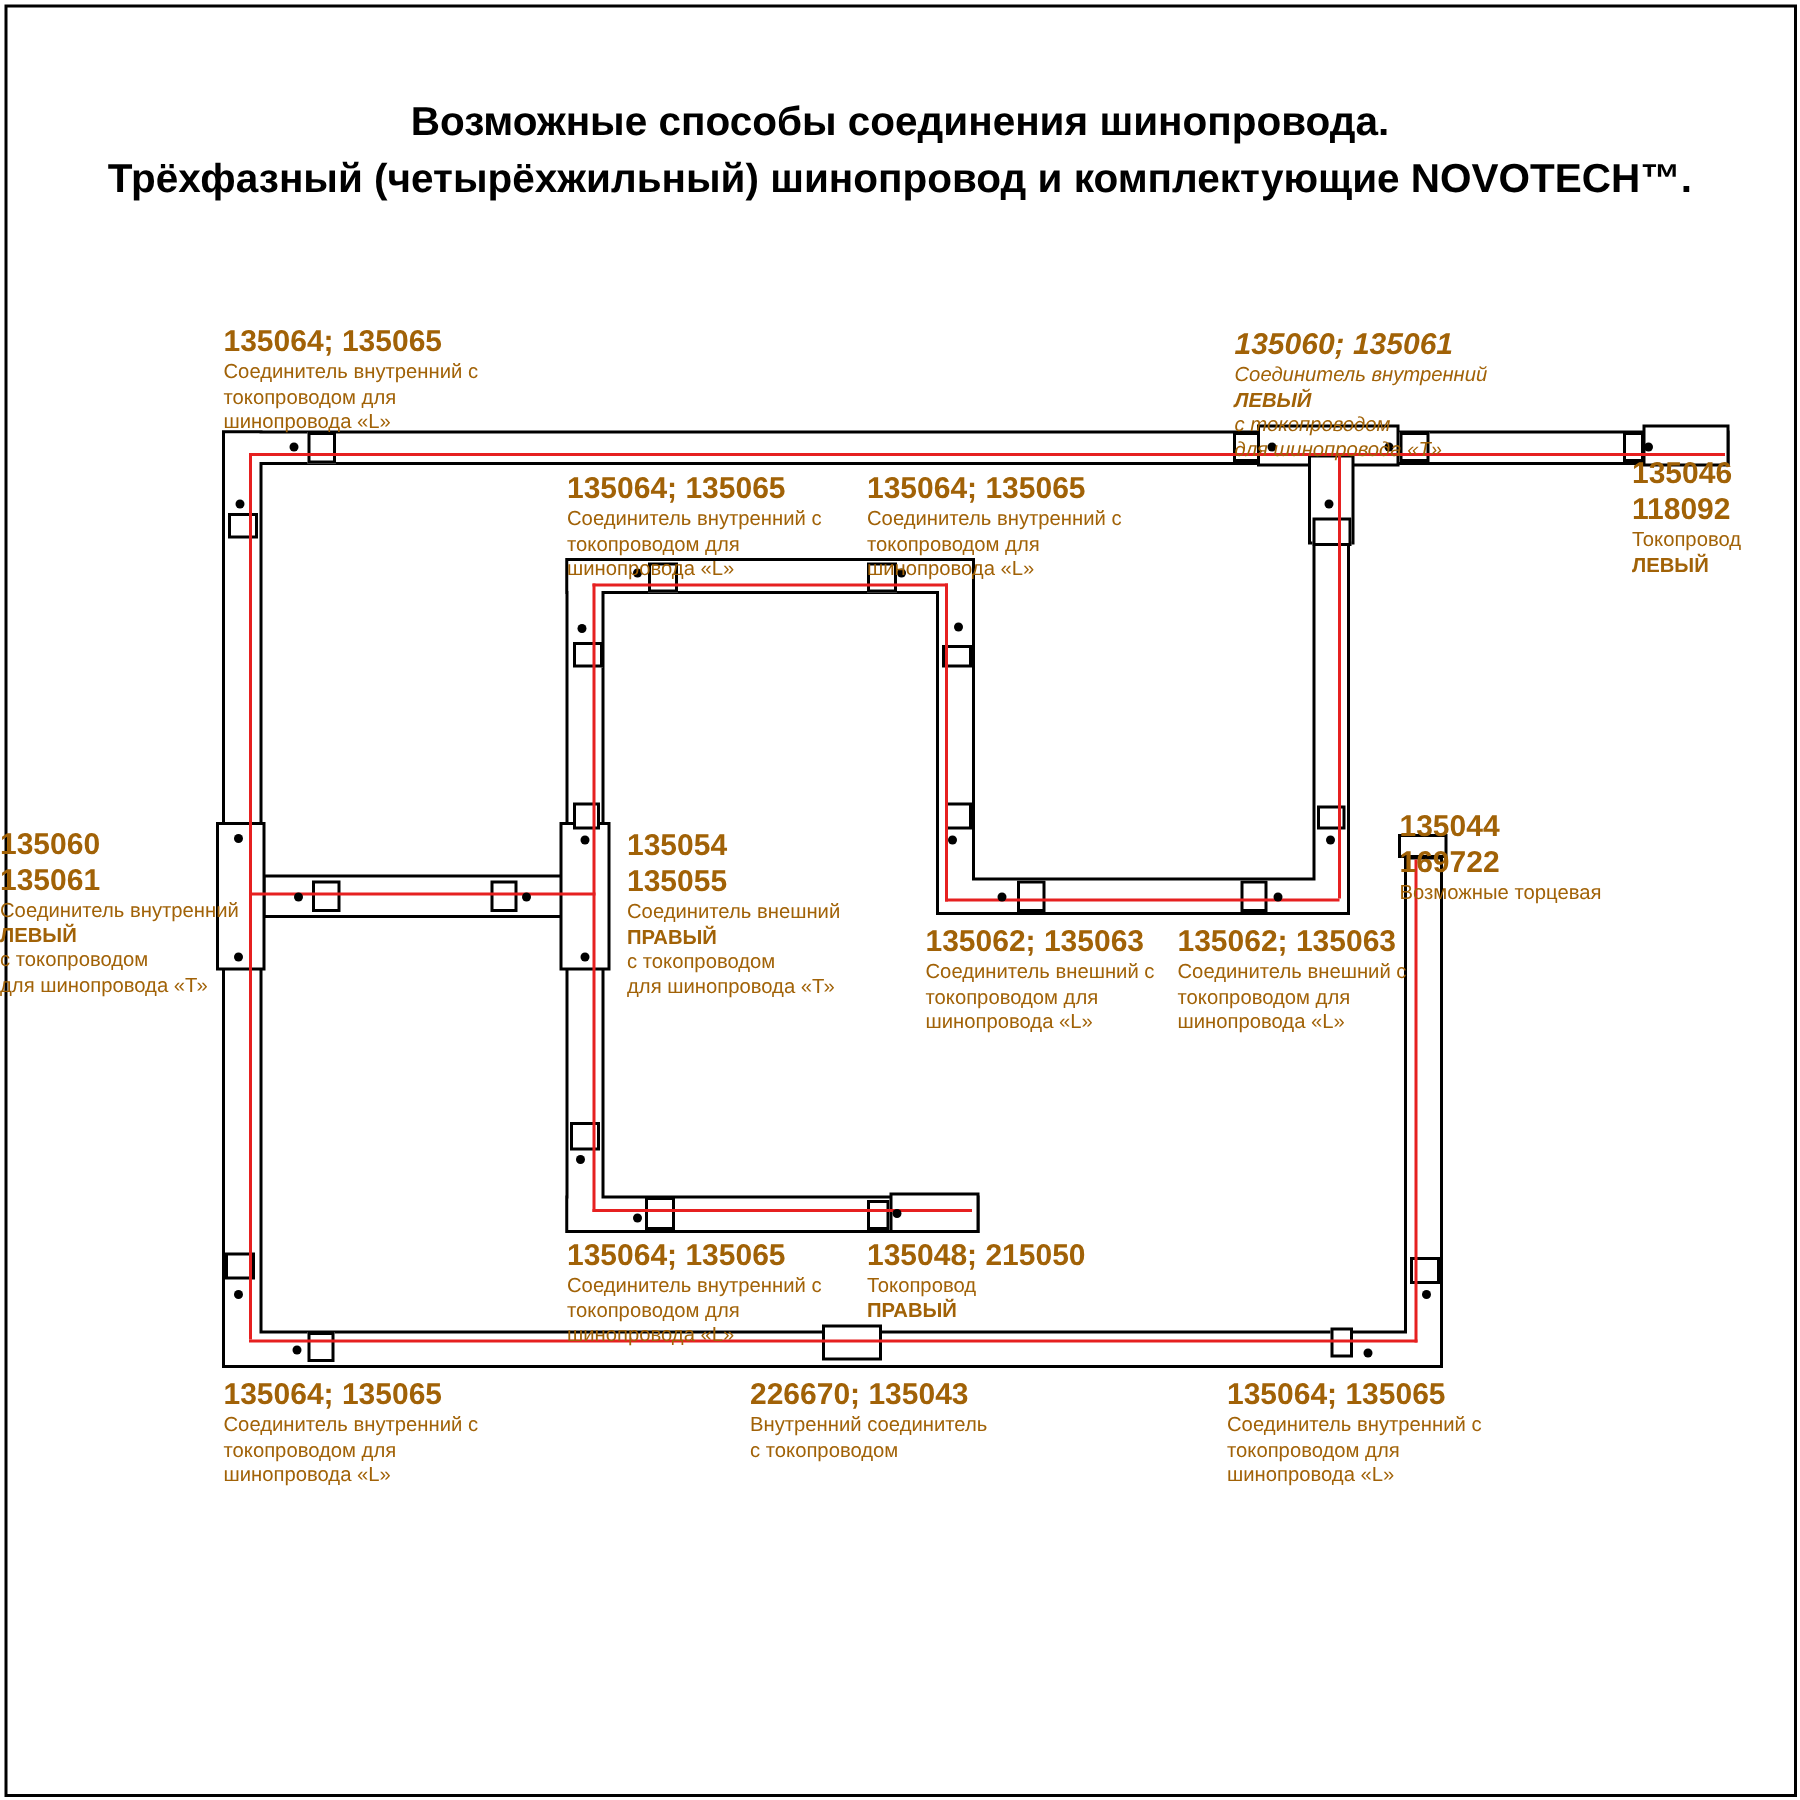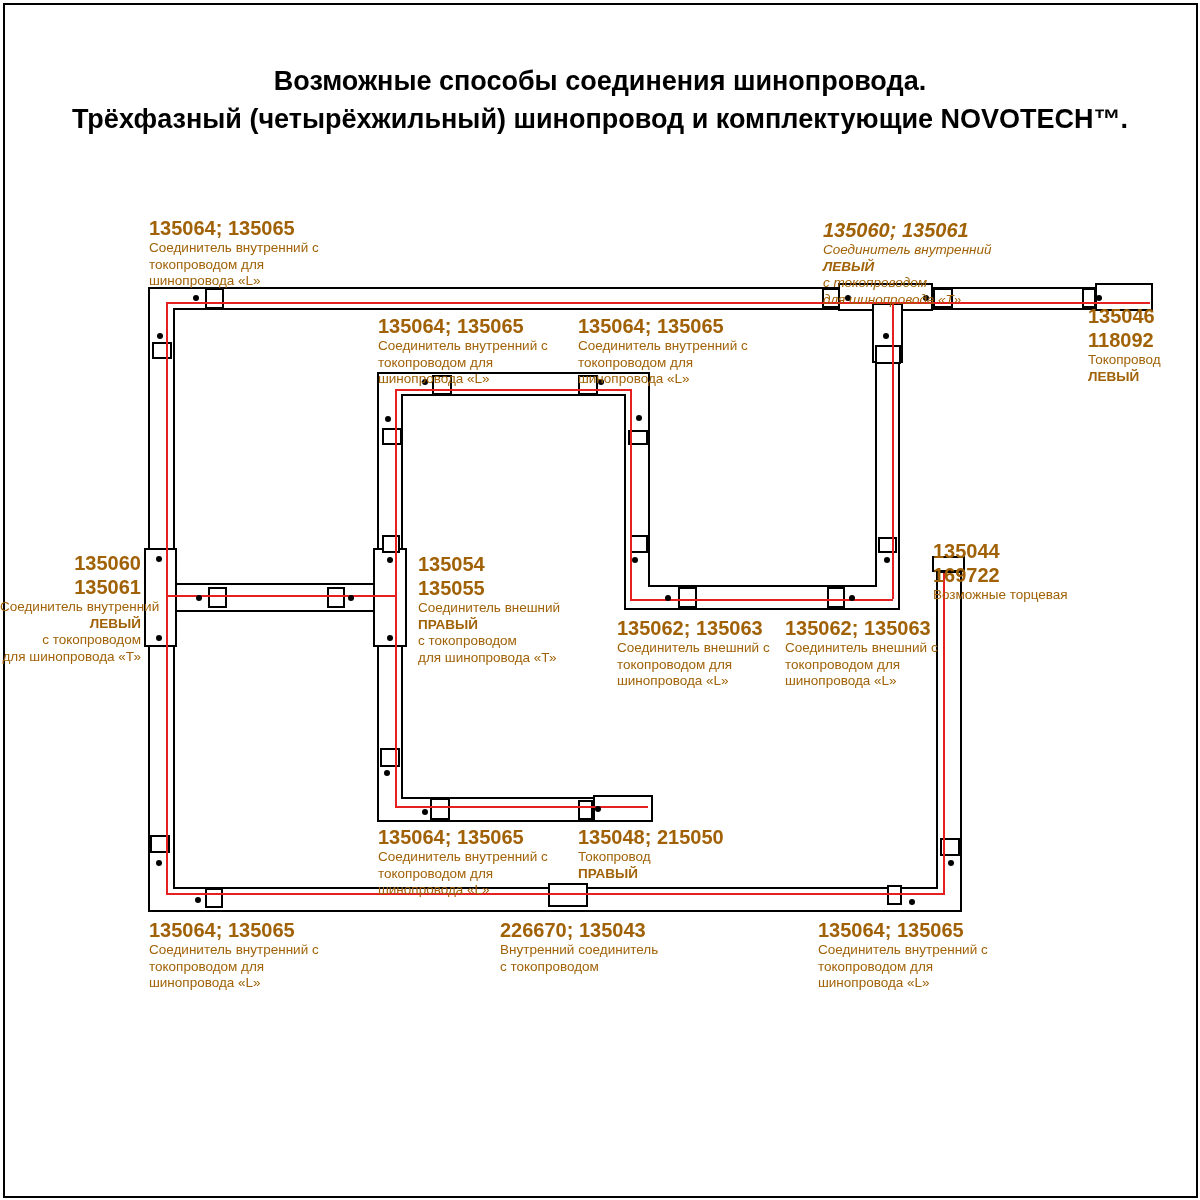--- a/index.html
+++ b/index.html
@@ -157,21 +157,21 @@
     <div class="sub">Соединитель внутренний с</div>
     <div class="sub">токопроводом для</div>
     <div class="sub">шинопровода «L»</div>
   </div>
 <div class="lbl" style="top: 314px; left: 578px;">
     <div class="code">135064; 135065</div>
     <div class="sub">Соединитель внутренний с</div>
     <div class="sub">токопроводом для</div>
     <div class="sub">шинопровода «L»</div>
   </div>
-<div class="lbl" style="top: 551px; left: 0px; width: 141px; text-align: right;">
+<div class="lbl" style="top: 551px; left: 0px; width: 141px; text-align: left;">
     <div class="code">135060</div>
     <div class="code">135061</div>
     <div class="sub">Соединитель внутренний</div>
     <div class="sub b">ЛЕВЫЙ</div>
     <div class="sub">с токопроводом</div>
     <div class="sub">для шинопровода «Т»</div>
   </div>
 <div class="lbl" style="top: 552px; left: 418px;">
     <div class="code">135054</div>
     <div class="code">135055</div>

